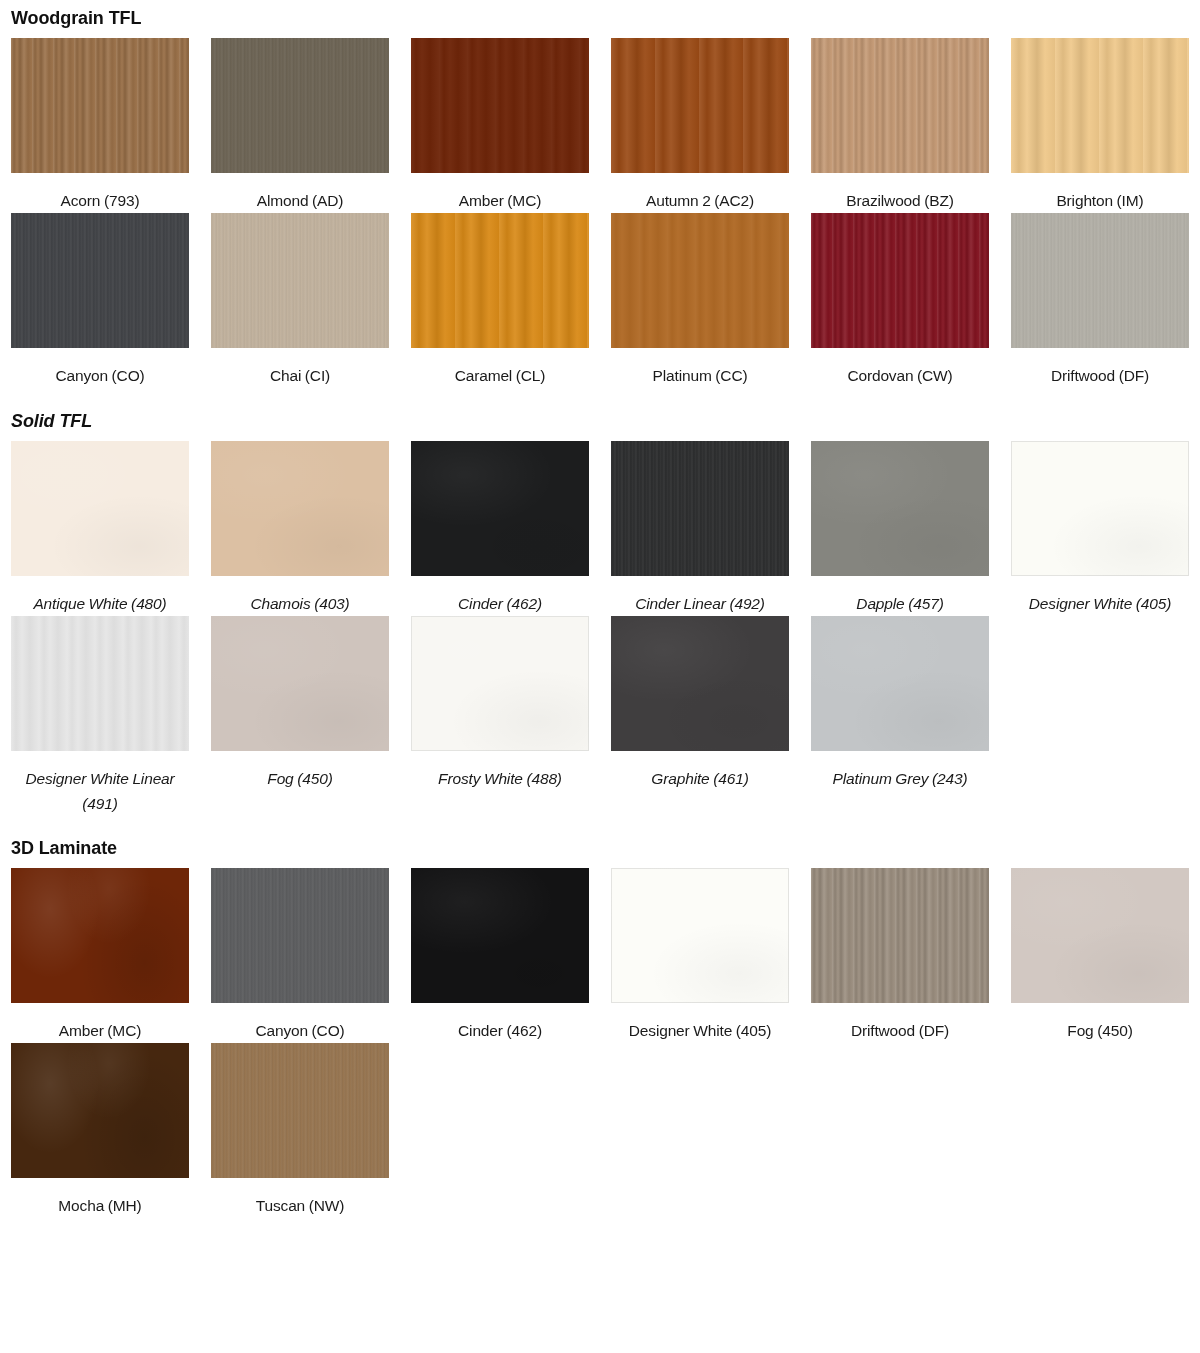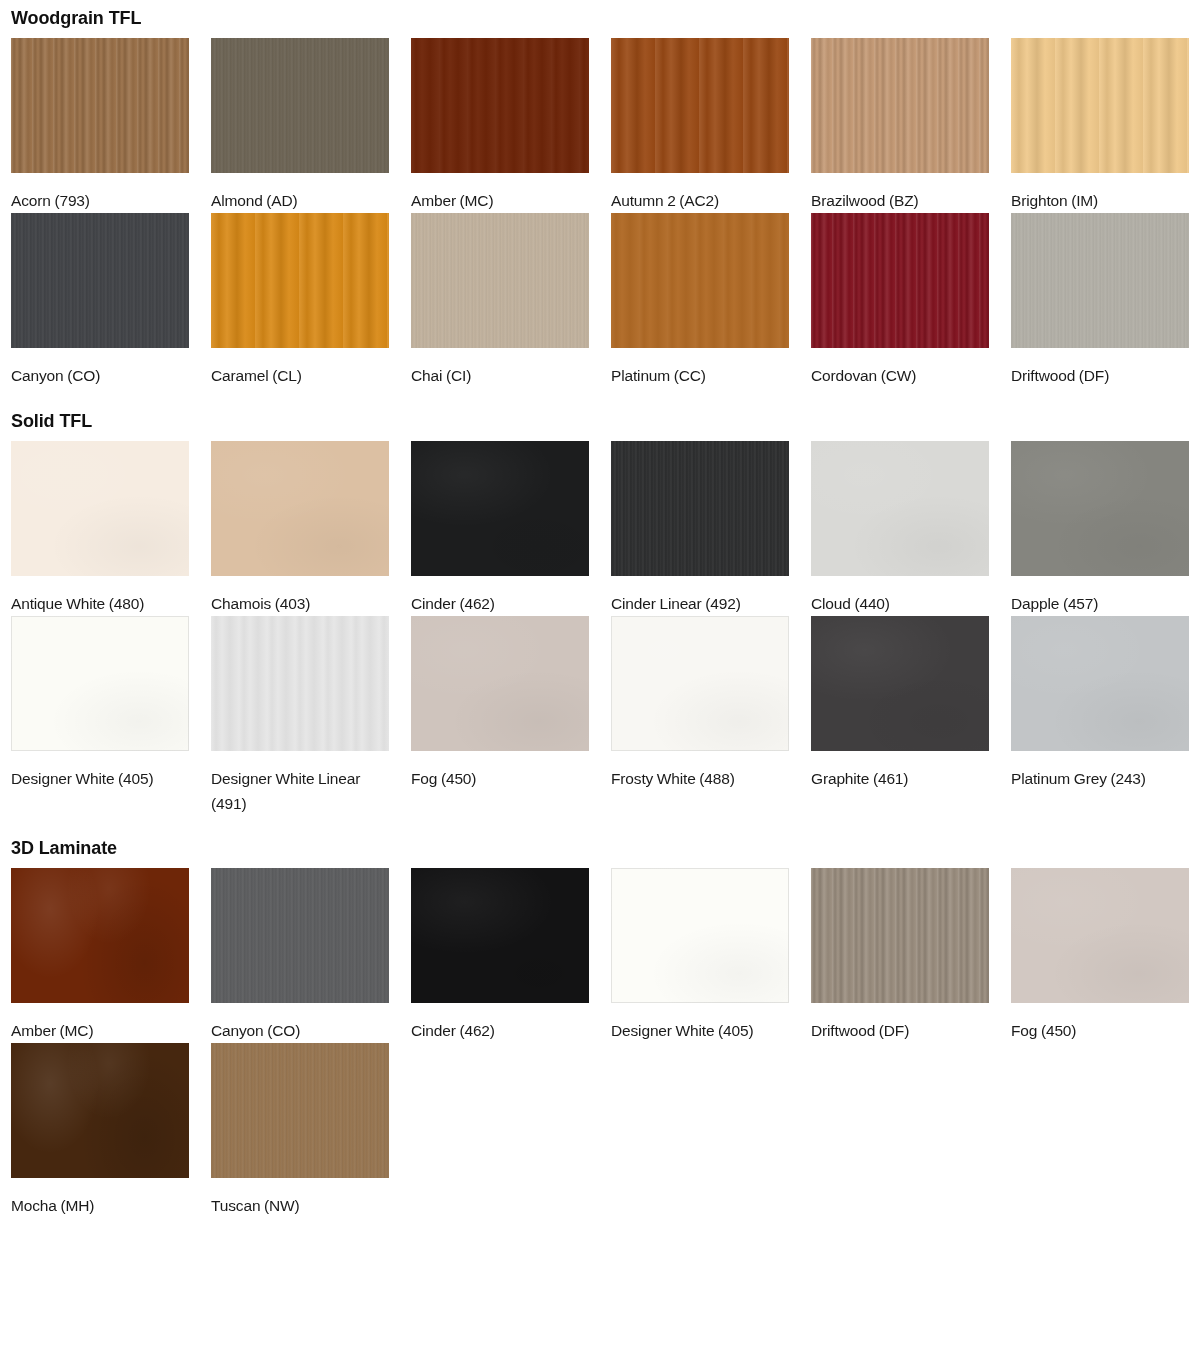--- a/index.html
+++ b/index.html
@@ -27,32 +27,33 @@
     letter-spacing: -0.1px;
     color: #101010;
     margin: 0;
     padding: 0;
     line-height: 22px;
   }
   .section {
     margin: 0;
   }
   .sec-woodgrain { padding-top: 7px; }
-  .sec-solid { padding-top: 22px; }
+  .sec-solid { padding-top: 22px; font-style: italic; }
   .sec-laminate { padding-top: 21px; }
 
   .grid {
     display: grid;
     grid-template-columns: repeat(6, 178px);
     column-gap: 22px;
     row-gap: 0px;
     margin-top: 9px;
   }
   .cell {
     width: 178px;
+    text-align: center;
   }
   .swatch {
     width: 178px;
     height: 135px;
     position: relative;
     overflow: hidden;
     background-color: #cccccc;
   }
   .swatch.bordered {
     box-shadow: inset 0 0 0 1px #e3e3e0;
@@ -166,30 +167,30 @@
           </div>
           <div class="label">Brighton (IM)</div>
         </div>
         <div class="cell">
           <div class="swatch" style="background-color: rgb(63, 65, 69);">
             <div class="grain v-fine"></div>
           </div>
           <div class="label">Canyon (CO)</div>
         </div>
         <div class="cell">
+          <div class="swatch" style="background-color: rgb(196, 180, 159);">
+            <div class="grain v-fine"></div>
+          </div>
+          <div class="label">Chai (CI)</div>
+        </div>
+        <div class="cell">
           <div class="swatch" style="background-color: rgb(217, 138, 23);">
             <div class="grain v-wide"></div>
           </div>
           <div class="label">Caramel (CL)</div>
-        </div>
-        <div class="cell">
-          <div class="swatch" style="background-color: rgb(196, 180, 159);">
-            <div class="grain v-fine"></div>
-          </div>
-          <div class="label">Chai (CI)</div>
         </div>
         <div class="cell">
           <div class="swatch" style="background-color: rgb(176, 106, 38);">
             <div class="grain v-soft"></div>
           </div>
           <div class="label">Platinum (CC)</div>
         </div>
         <div class="cell">
           <div class="swatch" style="background-color: rgb(131, 19, 32);">
             <div class="grain v-med"></div>
@@ -225,26 +226,20 @@
           </div>
           <div class="label">Cinder (462)</div>
         </div>
         <div class="cell">
           <div class="swatch" style="background-color: rgb(42, 43, 44);">
             <div class="grain v-fine"></div>
           </div>
           <div class="label">Cinder Linear (492)</div>
         </div>
         <div class="cell">
-          <div class="swatch" style="background-color: rgb(217, 217, 214);">
-            <div class="grain flat-noise"></div>
-          </div>
-          <div class="label">Cloud (440)</div>
-        </div>
-        <div class="cell">
           <div class="swatch" style="background-color: rgb(133, 133, 127);">
             <div class="grain flat-noise"></div>
           </div>
           <div class="label">Dapple (457)</div>
         </div>
         <div class="cell">
           <div class="swatch bordered" style="background-color: rgb(251, 251, 246);">
             <div class="grain flat-noise"></div>
           </div>
           <div class="label">Designer White (405)</div>

